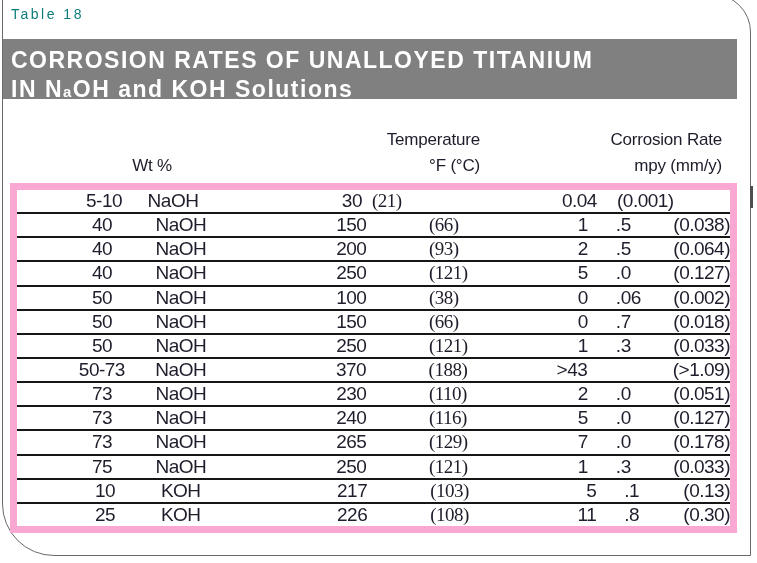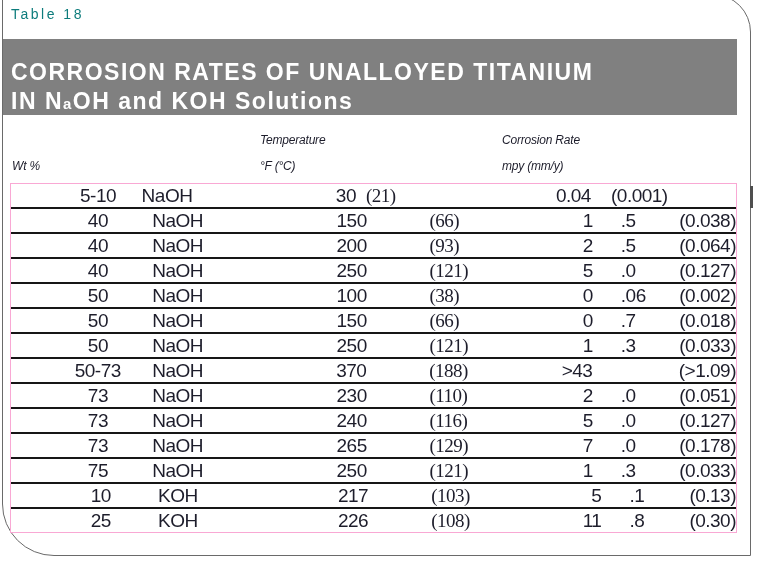--- a/index.html
+++ b/index.html
@@ -23,44 +23,44 @@
     background:#4f4f4f;
   }
 
   .table-label{
     position:absolute;left:11px;top:6px;
     font-size:14px;letter-spacing:2.5px;
     color:var(--accent-teal,#0d7c7c);
   }
 
   .banner{
-    position:absolute;left:3px;top:39px;width:734px;height:76px;
+    position:absolute;left:3px;top:39px;width:734px;height:60px;
     background:var(--banner-gray,#808080);
     color:#ffffff;box-sizing:border-box;
-    padding:19px 0 0 8px;
+    padding:7px 0 0 8px;
   }
   .banner-line1,.banner-line2{
     font-size:23px;font-weight:bold;letter-spacing:1.5px;line-height:29px;
     white-space:nowrap;
   }
   .banner .sub{font-size:15px;}
 
   .hdr{
-    position:absolute;text-align:left;
-    font-style:italic;font-size:12px;letter-spacing:-0.2px;line-height:26px;
+    position:absolute;text-align:right;
+    font-size:17px;letter-spacing:-0.2px;line-height:26px;
     color:var(--text-dark,#1d1d2b);
     white-space:nowrap;
   }
   .hdr-wt{left:12px;top:153px;width:160px;}
   .hdr-temp{left:260px;top:127px;width:220px;}
   .hdr-rate{left:502px;top:127px;width:220px;}
 
   .dtable{
     position:absolute;left:10px;top:183px;width:727px;height:350px;
-    border:1px solid #f9a8d4;box-sizing:border-box;
+    border:7px solid #f9a8d4;box-sizing:border-box;
     display:flex;flex-direction:column;
     background:#ffffff;
   }
   .trow{
     flex:1;display:flex;align-items:center;
     font-size:19px;letter-spacing:-0.5px;
     color:var(--text-dark,#1d1d2b);
     white-space:nowrap;
   }
   .trow + .trow{border-top:2px solid #161616;gap:28px;}

